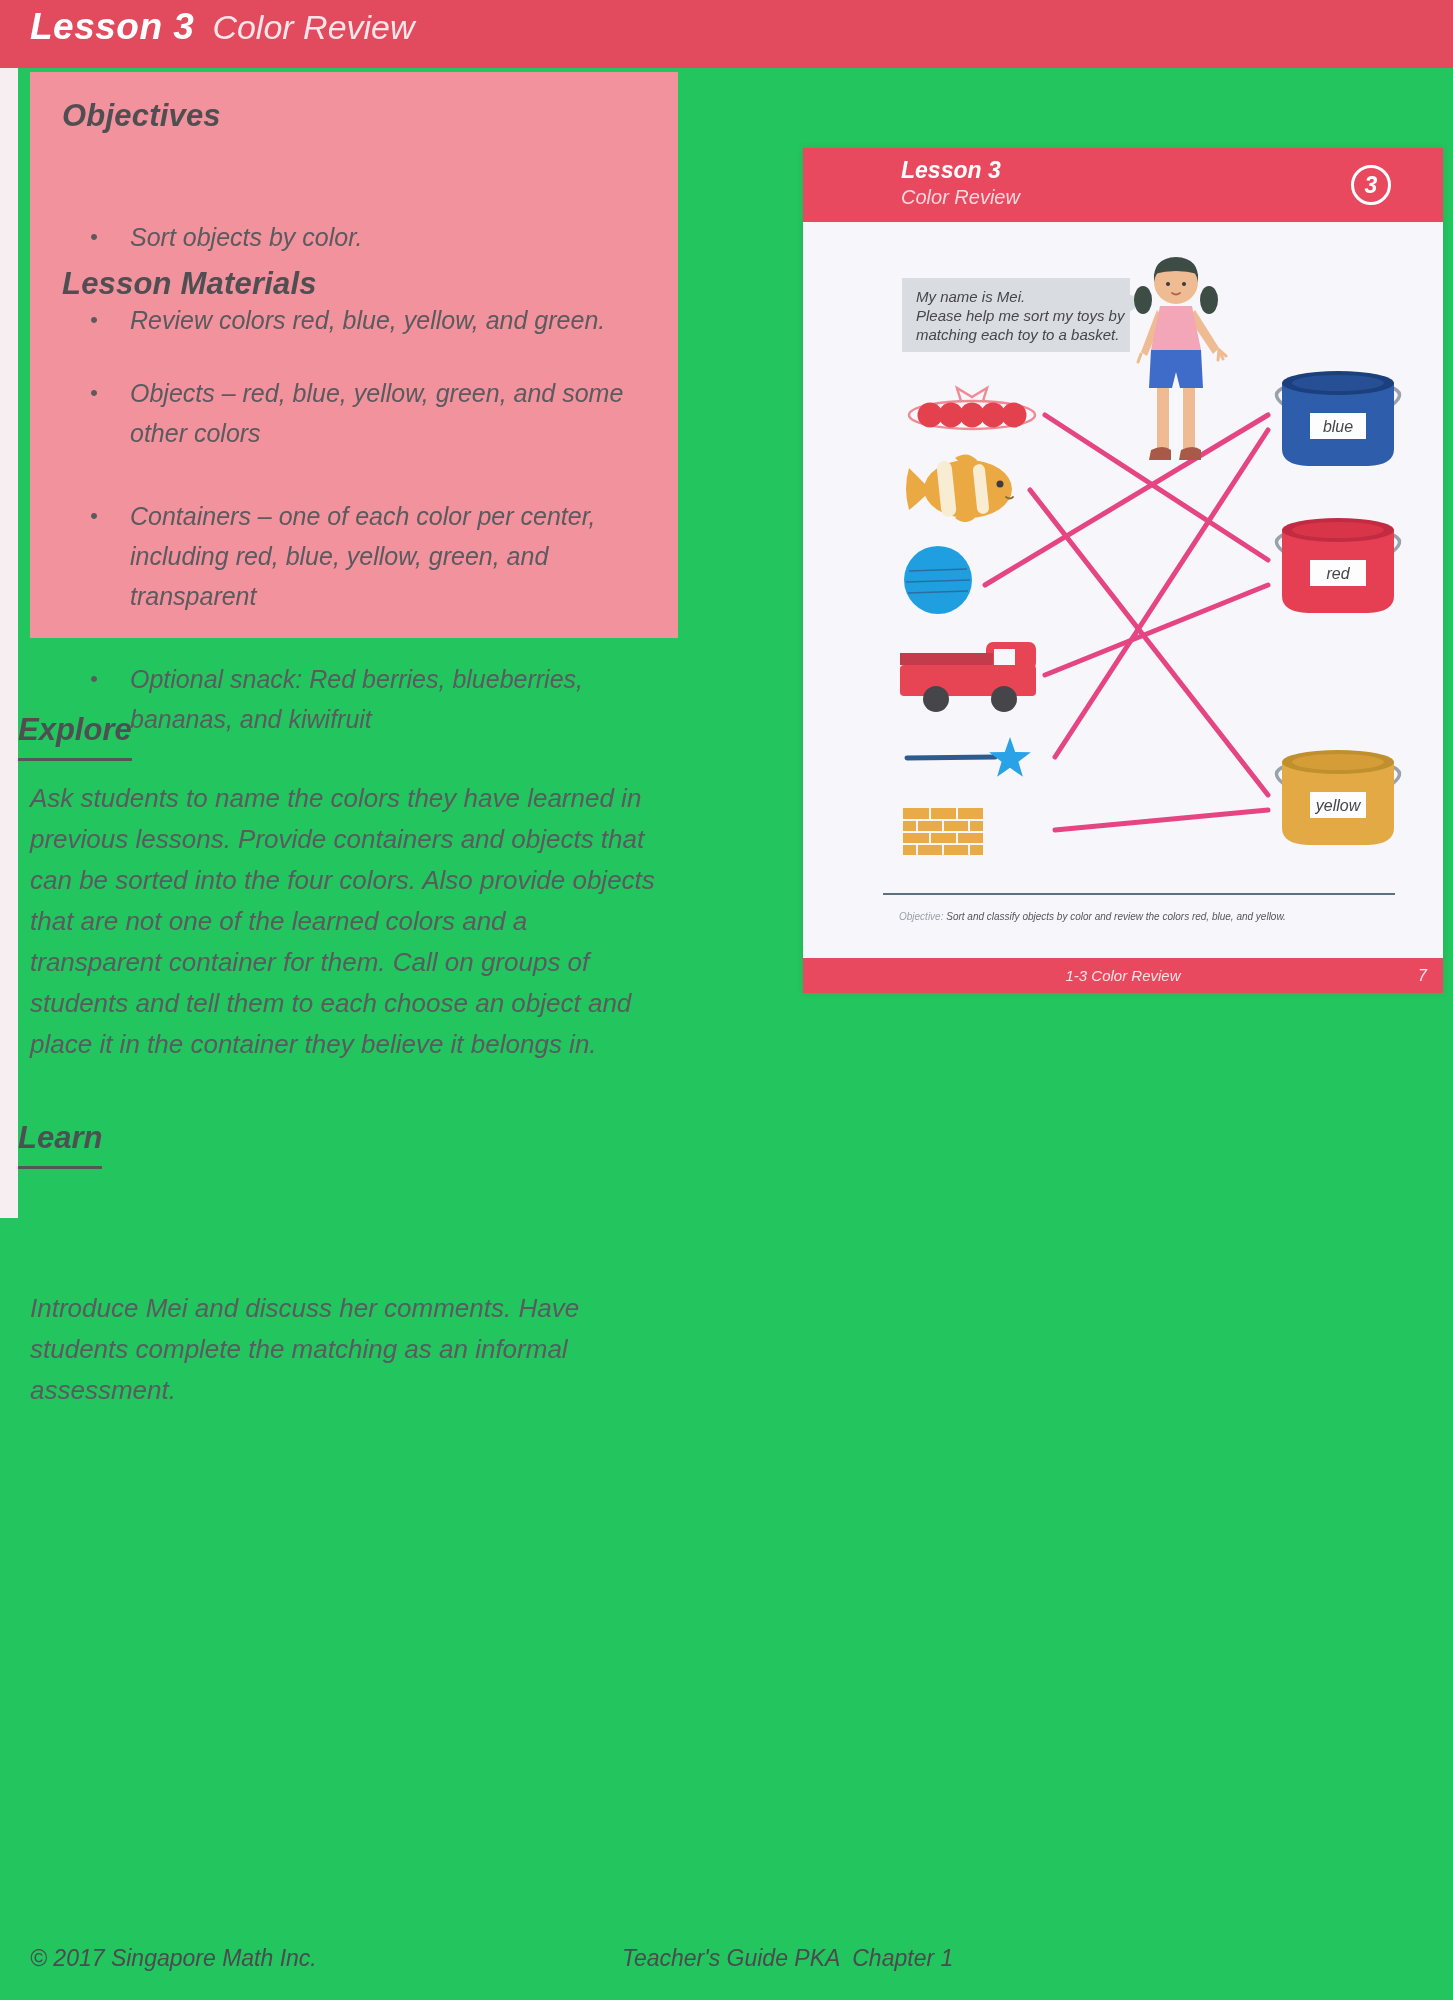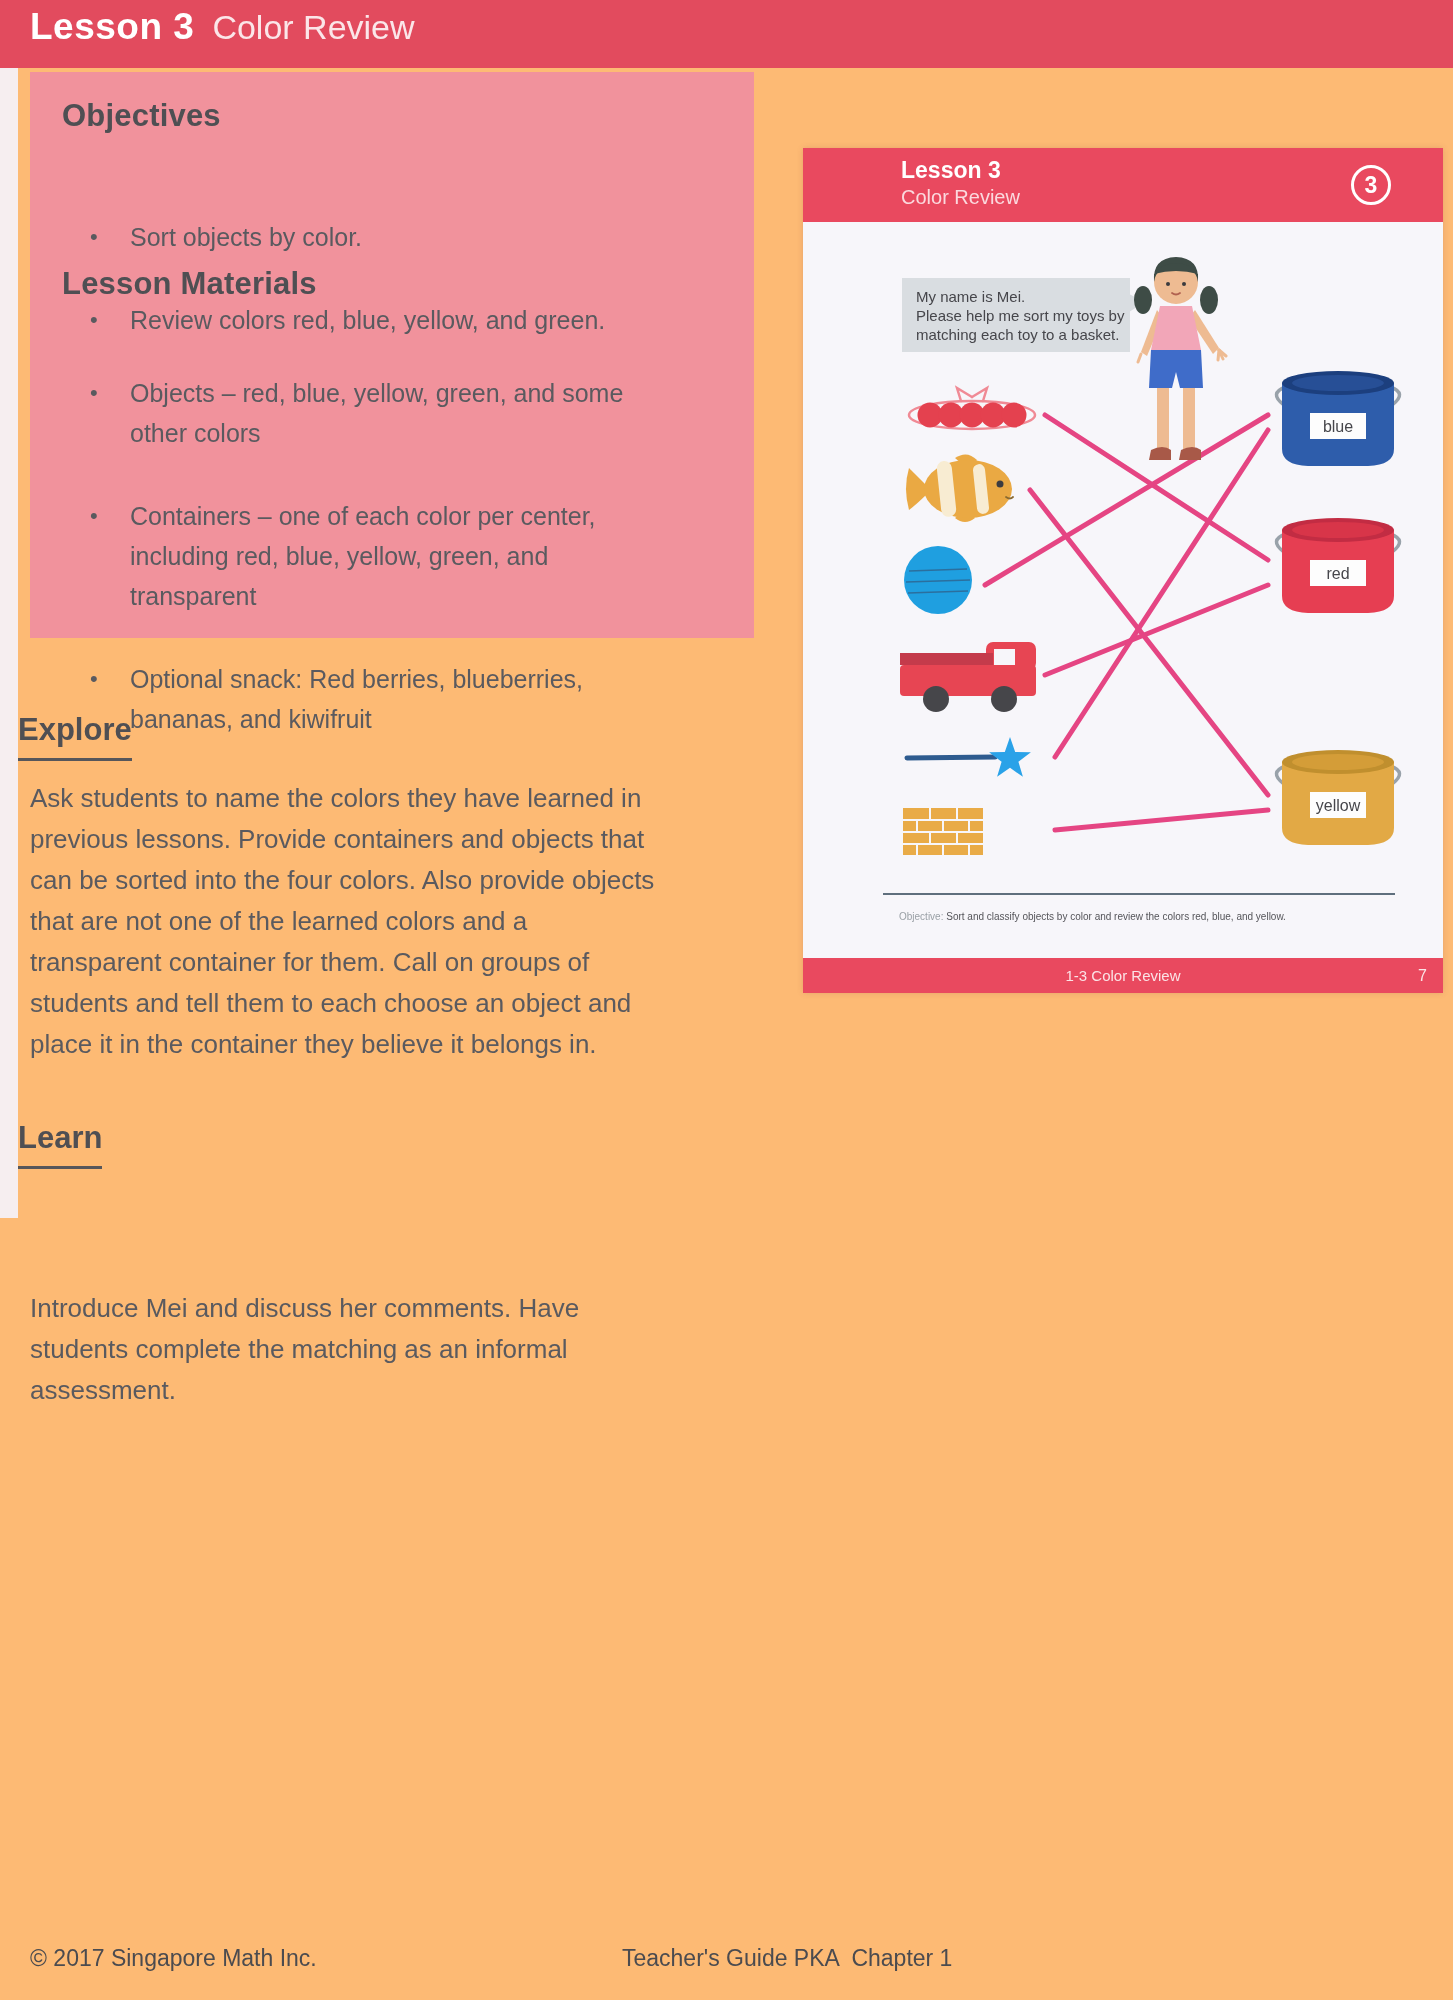--- a/index.html
+++ b/index.html
@@ -2,33 +2,34 @@
 <html><head>
 <meta charset="utf-8">
 <style>
   html,body{margin:0;padding:0;}
   body{
     font-family:"Liberation Sans","DejaVu Sans",sans-serif;
     background:#e9e9e9;
   }
   .page{
     position:relative;width:1453px;height:2000px;overflow:hidden;
-    background:#fdba74;
+    background:#22c55e;
+    font-style:italic;
   }
   
   .topbar{
     position:absolute;left:0;top:0;width:1453px;height:68px;
     background:#e24b5e;display:flex;align-items:flex-start;
   }
   .topbar .t1{font-size:37px;font-weight:700;color:#ffffff;margin:6px 0 0 30px;letter-spacing:.5px;}
   .topbar .t2{font-size:34px;font-weight:400;color:#fbe6e9;margin:8px 0 0 18px;}
   .edge-strip{position:absolute;left:0;top:68px;width:18px;height:1150px;background:#f6eef0;}
   
   .obox{
-    position:absolute;left:30px;top:72px;width:724px;height:566px;
+    position:absolute;left:30px;top:72px;width:648px;height:566px;
     background:#f1929c;color:#55555a;
   }
   .obox h2{
     margin:0;position:absolute;left:32px;
     font-size:31px;font-weight:700;color:#4f4f53;letter-spacing:.2px;
   }
   .obox ul{list-style:none;margin:0;padding:0;position:absolute;left:42px;}
   .obox li{
     position:relative;padding-left:58px;width:500px;
     font-size:25px;line-height:40px;color:#5a5a5f;margin-bottom:4px;margin-top:43px;

